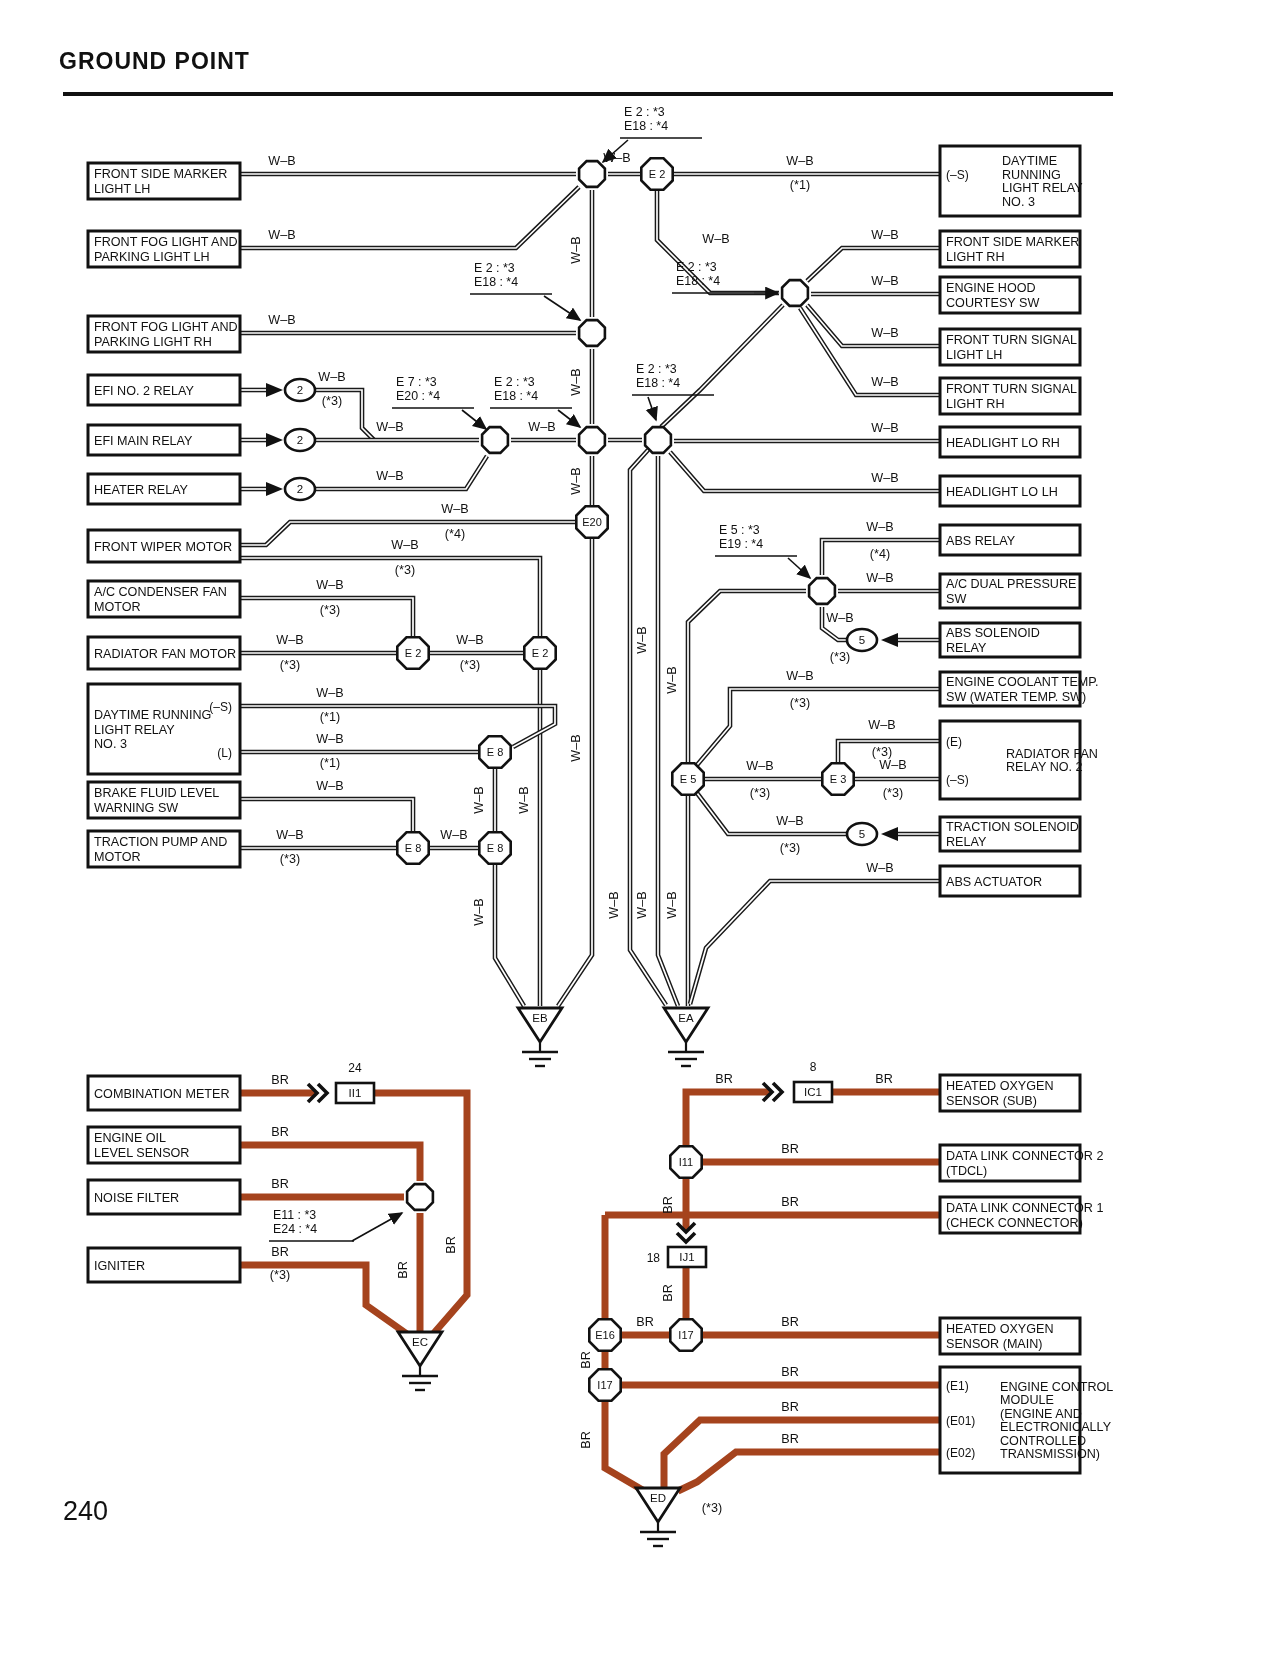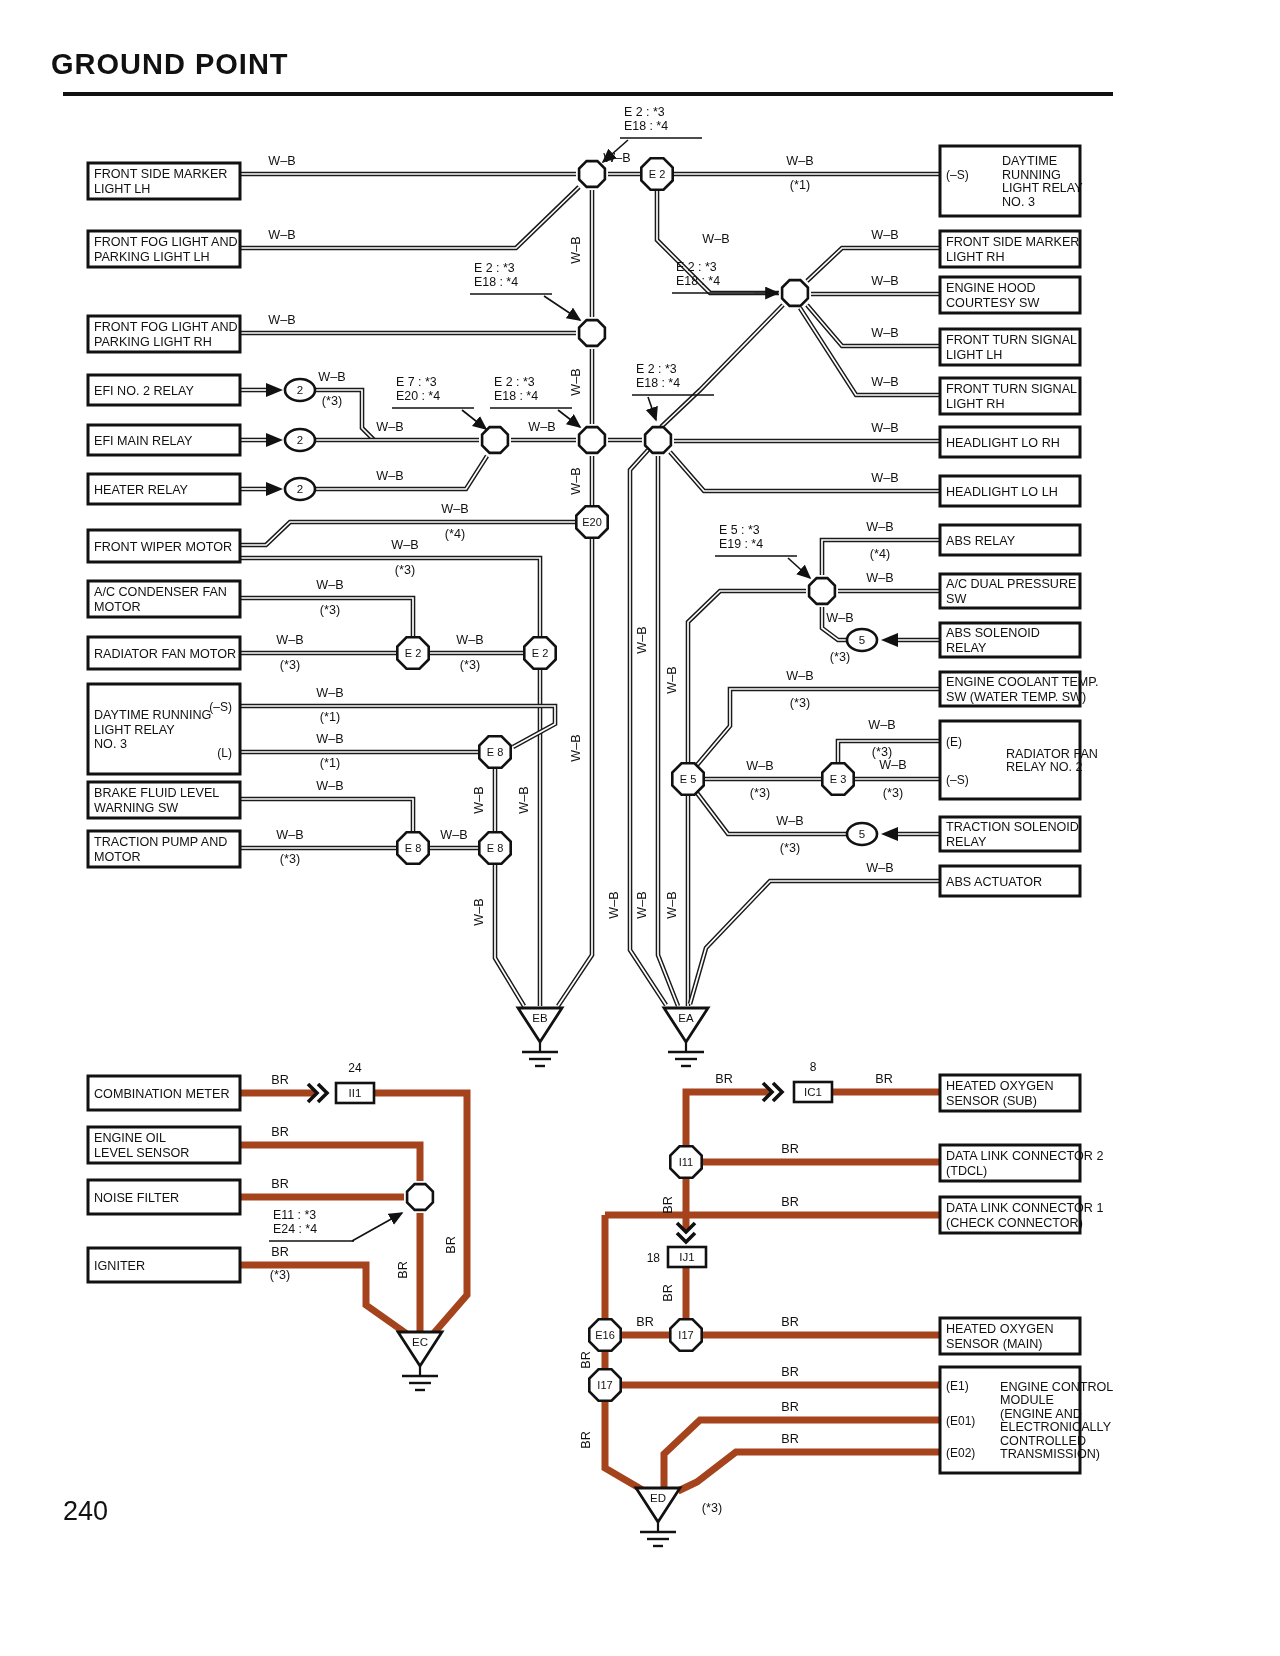--- a/index.html
+++ b/index.html
@@ -1,17 +1,17 @@
 <!DOCTYPE html>
 <html><head>
 <meta charset="utf-8">
 <style>
   html,body{margin:0;padding:0;background:#fff;}
   body{width:1280px;height:1656px;position:relative;font-family:"Liberation Sans",sans-serif;color:#111;}
-  #title{position:absolute;left:51px;top:48px;font-size:29px;font-weight:bold;letter-spacing:1px;}
+  #title{position:absolute;left:59px;top:48px;font-size:23px;font-weight:bold;letter-spacing:1px;}
   #rule{position:absolute;left:63px;top:92px;width:1050px;height:4px;background:#111;}
   #pageno{position:absolute;left:63px;top:1496px;font-size:27px;}
   svg{position:absolute;left:0;top:0;}
   svg text{font-family:"Liberation Sans",sans-serif;fill:#111;}
 </style>
 </head>
 <body>
 
 <div id="title">GROUND POINT</div>
 <div id="rule"></div>

